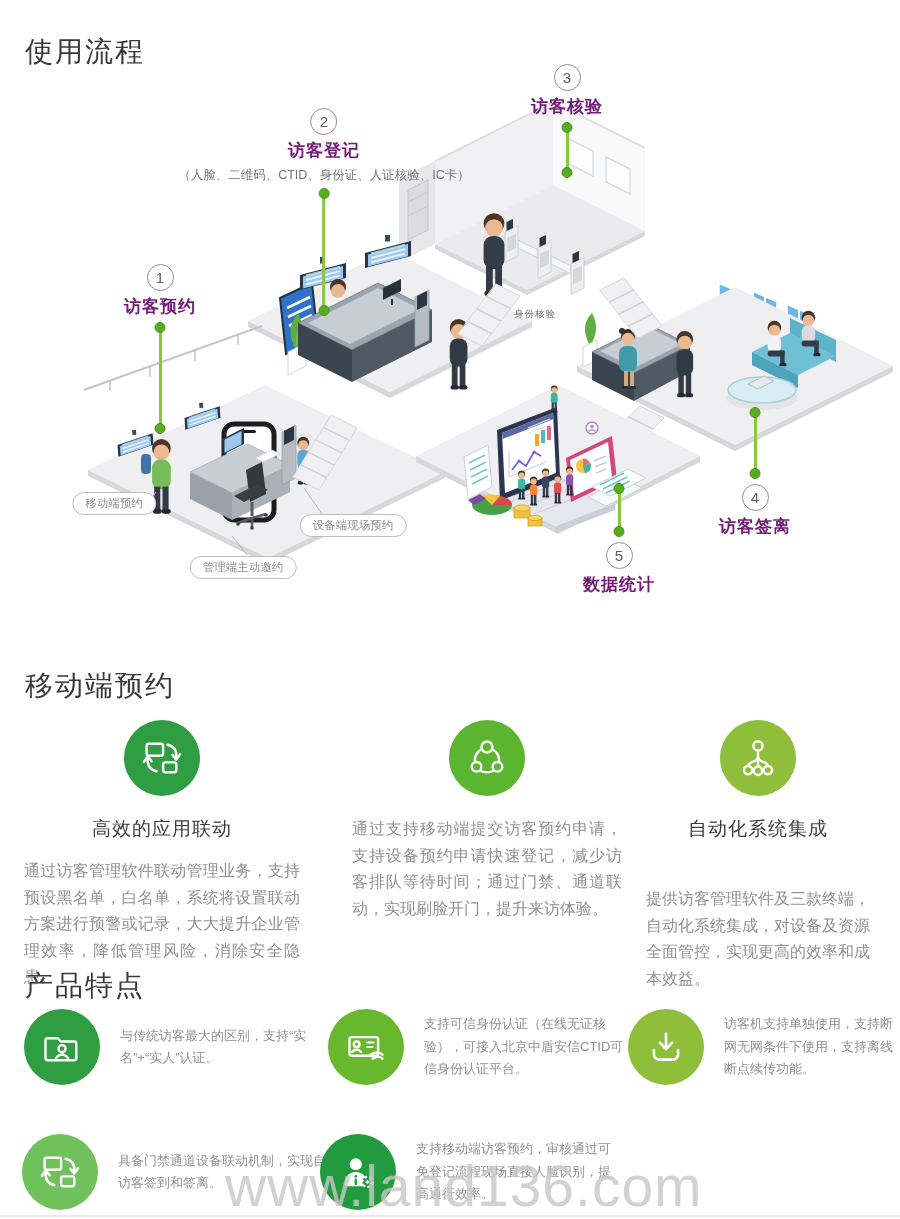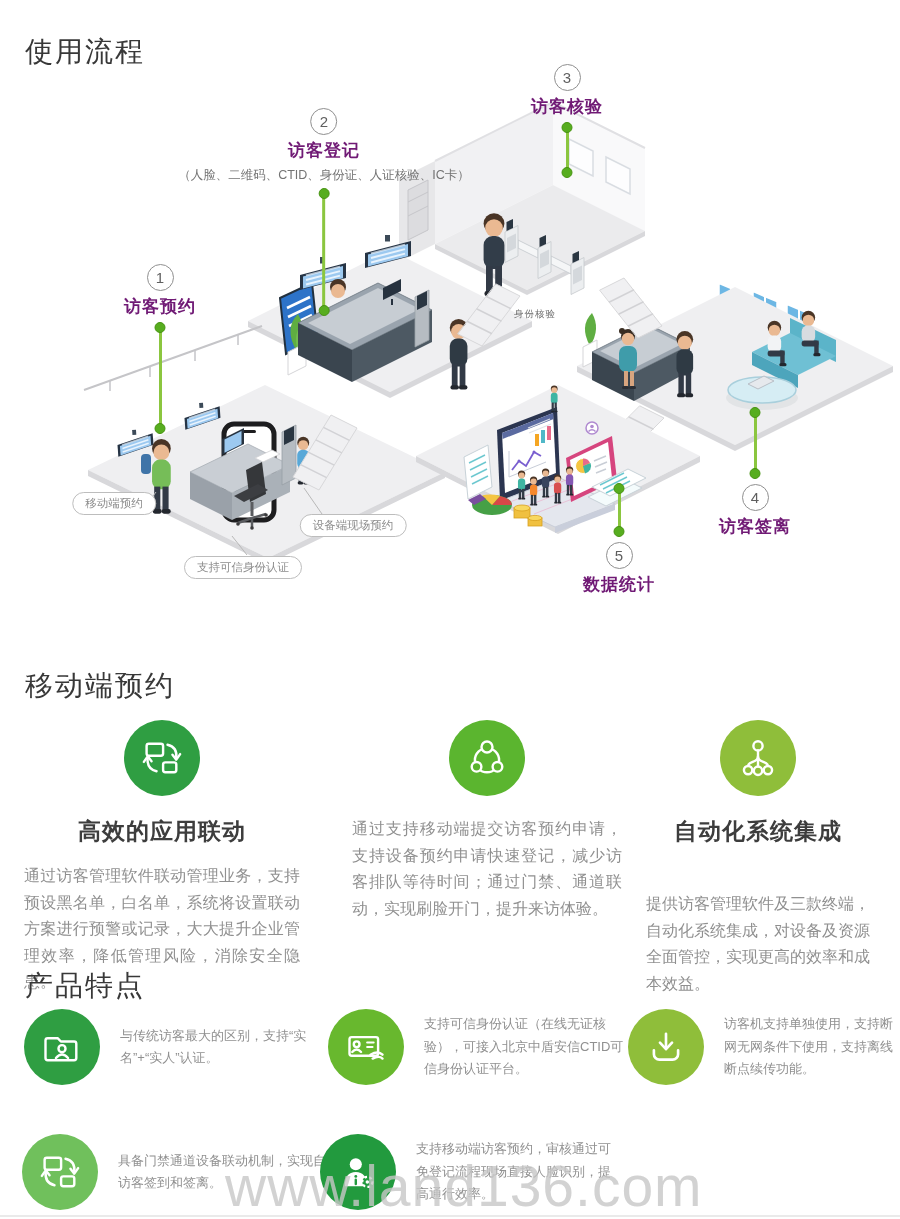--- a/index.html
+++ b/index.html
@@ -30,21 +30,21 @@
   .callout{
     position:absolute;transform:translateX(-50%);background:#fff;border:1px solid #bdbdbd;
     border-radius:12px;padding:3px 12px;font-size:11.5px;color:#8c8c8c;white-space:nowrap;z-index:6;
   }
   .inline-label{
     position:absolute;transform:translateX(-50%);font-size:9.5px;color:#6a6a6a;z-index:4;letter-spacing:1px;margin-top:32px;
   }
   
   .adv{position:absolute;text-align:center;}
   .adv-circle{width:76px;height:76px;border-radius:50%;margin:0 auto 20px;display:flex;align-items:center;justify-content:center;}
-  .adv-title{font-size:23px;color:#3d3d3d;font-weight:700;letter-spacing:1px;margin-bottom:16px;}
+  .adv-title{font-size:19px;color:#3d3d3d;font-weight:400;letter-spacing:1px;margin-bottom:16px;}
   .adv-desc{font-size:16px;color:#909090;line-height:1.66;text-align:justify;}
   .adv-desc.center{text-align:left;margin-top:44px;}
   
   .feat{position:absolute;display:flex;align-items:center;}
   .feat-circle{width:76px;height:76px;border-radius:50%;flex-shrink:0;display:flex;align-items:center;justify-content:center;margin-right:20px;}
   .feat-text{font-size:13px;color:#909090;line-height:1.72;}
   .icon-svg{display:block;}
   
   .watermark{
     position:absolute;left:225px;top:1153px;font-size:57px;color:#c7c7c7;opacity:.8;
@@ -371,21 +371,21 @@
   <div class="step-label">访客签离</div>
 </div>
 <div class="marker marker-bottom" style="left:619px;top:488px">
   <div class="step-line" style="height: 44px; background-color: rgb(139, 198, 63);"></div>
   <div class="step-num">5</div>
   <div class="step-label">数据统计</div>
 </div>
 
 <div class="callout" style="left:114px;top:492px">移动端预约</div>
 <div class="callout" style="left:353px;top:514px">设备端现场预约</div>
-<div class="callout" style="left:243px;top:556px">支持可信身份认证</div>
+<div class="callout" style="left:243px;top:556px">管理端主动邀约</div>
 <div class="inline-label" style="left:535px;top:276px">身份核验</div>
 
 <h2 class="section-heading" style="top:644px">移动端预约</h2>
 
 <div class="adv" style="left:24px;top:720px;width:276px">
   <div class="adv-circle" style="background-color: rgb(47, 158, 66); color: rgb(47, 158, 66);">
     <svg class="icon-svg" width="44" height="44" viewBox="0 0 40 40" fill="none" stroke="#ffffff" stroke-width="2.2" stroke-linecap="round" stroke-linejoin="round">
       <rect x="6" y="7" width="15" height="11" rx="2"></rect>
       <rect x="21" y="24" width="12" height="9" rx="2"></rect>
       <path d="M25 8 q9 2 8 12"></path>

